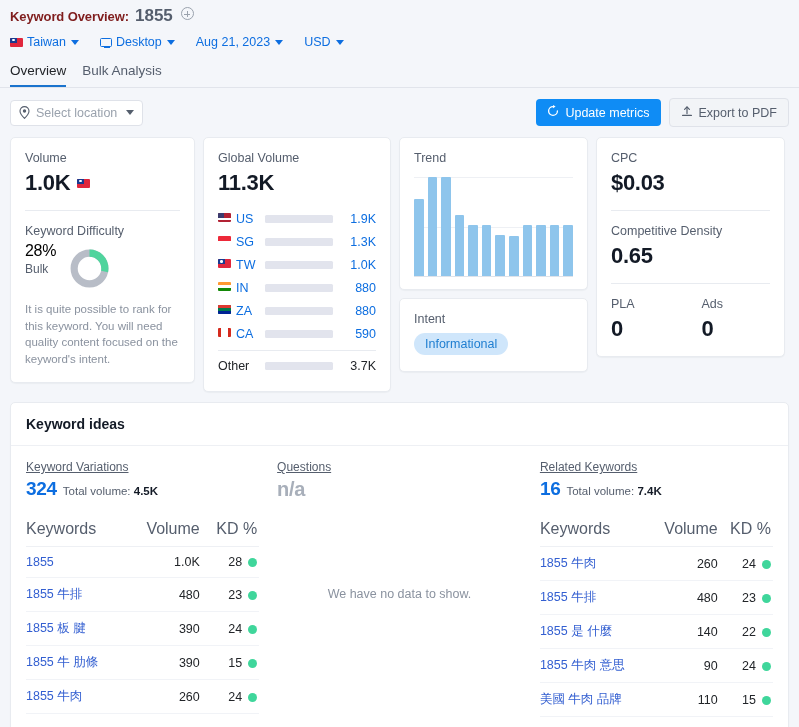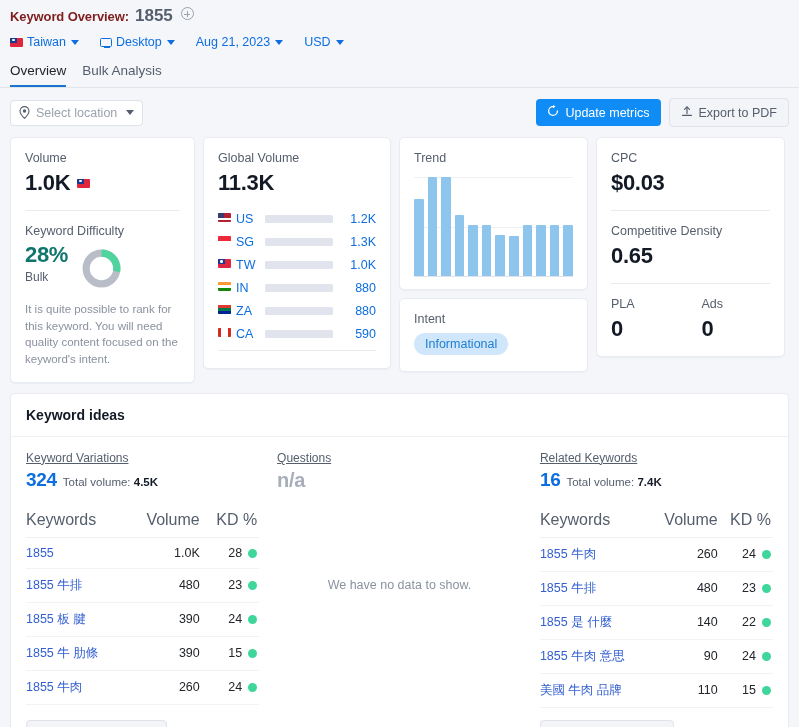--- a/index.html
+++ b/index.html
@@ -97,21 +97,21 @@
   .c2 { width: 188px; }
   .c3 { width: 189px; }
   .c4 { width: 189px; }
   .card-pad { padding: 13px 14px 14px 14px; }
   .metric-label { font-size: 12.5px; color: #555e6d; }
   .metric-big { font-size: 22px; font-weight: bold; color: #131a26; margin-top: 5px; letter-spacing: -0.3px; }
   .metric-big.row { display: flex; align-items: center; gap: 7px; }
   .hr { height: 1px; background: #e8ebf0; margin: 14px 0 0 0; }
 
   .kd-wrap { display: flex; align-items: flex-start; gap: 12px; margin-top: 4px; }
-  .kd-num { font-size: 22px; font-weight: bold; color: #0f766e; letter-spacing: -0.3px; }
+  .kd-num { font-size: 16px; font-weight: normal; color: #000000; letter-spacing: -0.3px; }
   .kd-sub { font-size: 12px; color: #555e6d; margin-top: 2px; }
   .donut { width: 43px; height: 43px; margin-top: 5px; }
   .kd-desc { font-size: 11.5px; line-height: 1.45; color: #8a929f; margin-top: 11px; }
 
   
   .gv-list { margin-top: 11px; }
   .gv-row { display: flex; align-items: center; height: 23px; font-size: 12.5px; }
   .gv-flag { width: 15px; font-size: 10.5px; line-height: 1; text-align: left; }
   .gv-code { width: 32px; color: #0d6ee0; padding-left: 3px; }
   .gv-bar { flex: 1; height: 8px; background: #e2e4ed; border-radius: 1.5px; overflow: hidden; margin-right: 9px; }
@@ -297,21 +297,21 @@
   <div class="card c2">
     <div class="card-pad">
       <div class="metric-label">Global Volume</div>
       <div class="metric-big">11.3K</div>
       <div class="gv-list">
 
         <div class="gv-row">
           <span class="gv-flag"><span class="fl fl-us"></span></span>
           <span class="gv-code">US</span>
           <span class="gv-bar"><span class="gv-fill" style="width:26%"></span></span>
-          <span class="gv-val">1.2K</span>
+          <span class="gv-val">1.9K</span>
         </div>
 
         <div class="gv-row">
           <span class="gv-flag"><span class="fl fl-sg"></span></span>
           <span class="gv-code">SG</span>
           <span class="gv-bar"><span class="gv-fill" style="width:11%"></span></span>
           <span class="gv-val">1.3K</span>
         </div>
 
         <div class="gv-row">
@@ -337,20 +337,25 @@
 
         <div class="gv-row">
           <span class="gv-flag"><span class="fl fl-ca"></span></span>
           <span class="gv-code">CA</span>
           <span class="gv-bar"><span class="gv-fill" style="width:6%"></span></span>
           <span class="gv-val">590</span>
         </div>
 
         <div class="gv-hr"></div>
 
+        <div class="gv-row other">
+          <span class="gv-code">Other</span>
+          <span class="gv-bar"><span class="gv-fill" style="width:33%"></span></span>
+          <span class="gv-val other">3.7K</span>
+        </div>
       </div>
     </div>
   </div>
 
   <div class="col c3">
     <div class="card">
       <div class="card-pad" style="padding-bottom:12px;">
         <div class="metric-label">Trend</div>
         <div class="trend-chart">
           <div class="grid-line" style="top:0;"></div>

